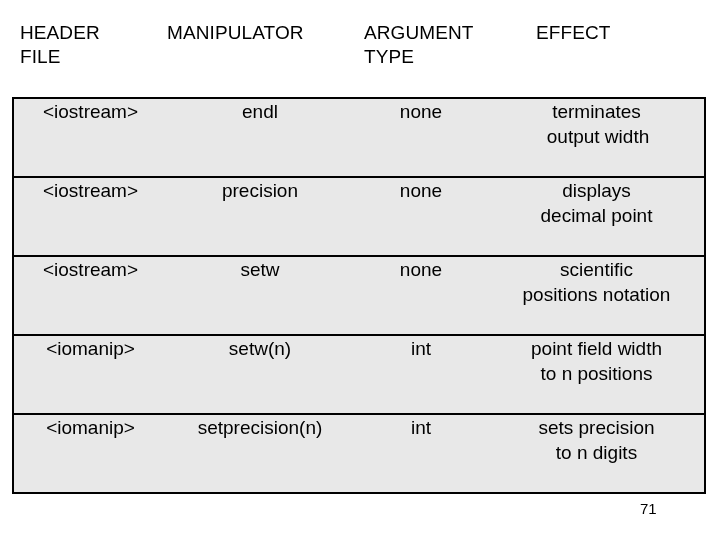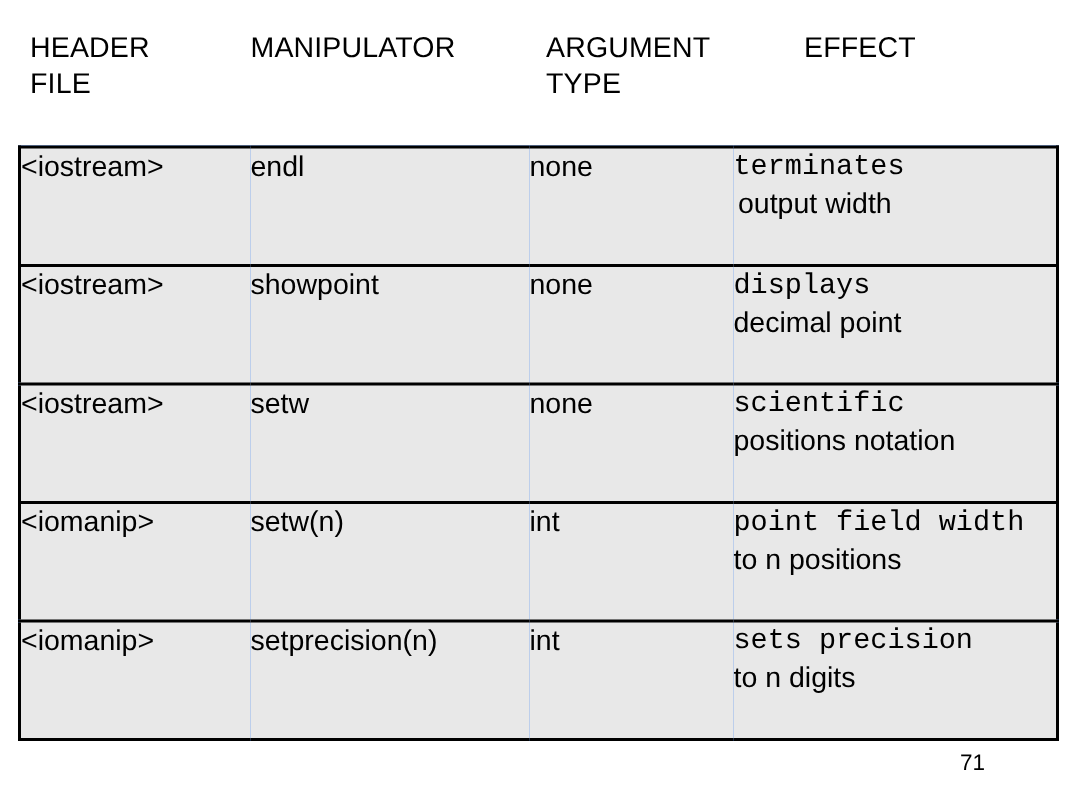--- a/index.html
+++ b/index.html
@@ -37,22 +37,23 @@
   .ch-effect        { left: 536px; top: 21px; }
 
   
   .manip-table {
     position: absolute;
     left: 12px;
     top: 97px;
     width: 691px;
     border-collapse: collapse;
     table-layout: fixed;
-    background: #3b82f6;
+    background: #fca5a5;
     border: 2px solid #000000;
+    text-align: center;
   }
   .manip-table tr {
     height: 79px;
   }
   .manip-table tr + tr {
     border-top: 2px solid #000000;
   }
   .manip-table td {
     padding: 0;
     vertical-align: top;
@@ -64,21 +65,21 @@
   }
   .c-header { width: 153px; padding-left: 17px; padding-top: 16px; }
   .c-manip  { width: 186px; padding-left: 3px;  padding-top: 16px; }
   .c-arg    { width: 136px; padding-top: 16px; margin-top: 16px; }
   .c-effect { width: 215px; padding-left: 14px; padding-top: 16px; }
 
   .arg-pad-0 { padding-left: 5px; }
   .arg-pad-1 { padding-left: 10px; }
   .arg-pad-2 { padding-left: 0px;  }
 
-  .eff-line-1 { display: block; font-family: Liberation Mono, monospace; }
+  .eff-line-1 { display: block; }
   .eff-line-2 { display: block; padding-left: 3px; }
   .eff-flush  { padding-left: 0; }
 
   
   .page-number {
     position: absolute;
     left: 640px;
     top: 500px;
     font-size: 15px;
     line-height: 18px;
@@ -114,21 +115,21 @@
         <span class="eff-line-1">terminates</span>
         <span class="eff-line-2">output width</span>
       </td>
     </tr>
 
     <tr>
       <td class="c-header">
         <span>&lt;iostream&gt;</span>
       </td>
       <td class="c-manip">
-        <span>showpoint</span>
+        <span>precision</span>
       </td>
       <td class="c-arg arg-pad-0">
         <span>none</span>
       </td>
       <td class="c-effect">
         <span class="eff-line-1">displays</span>
         <span class="eff-line-2 eff-flush">decimal point</span>
       </td>
     </tr>
 

